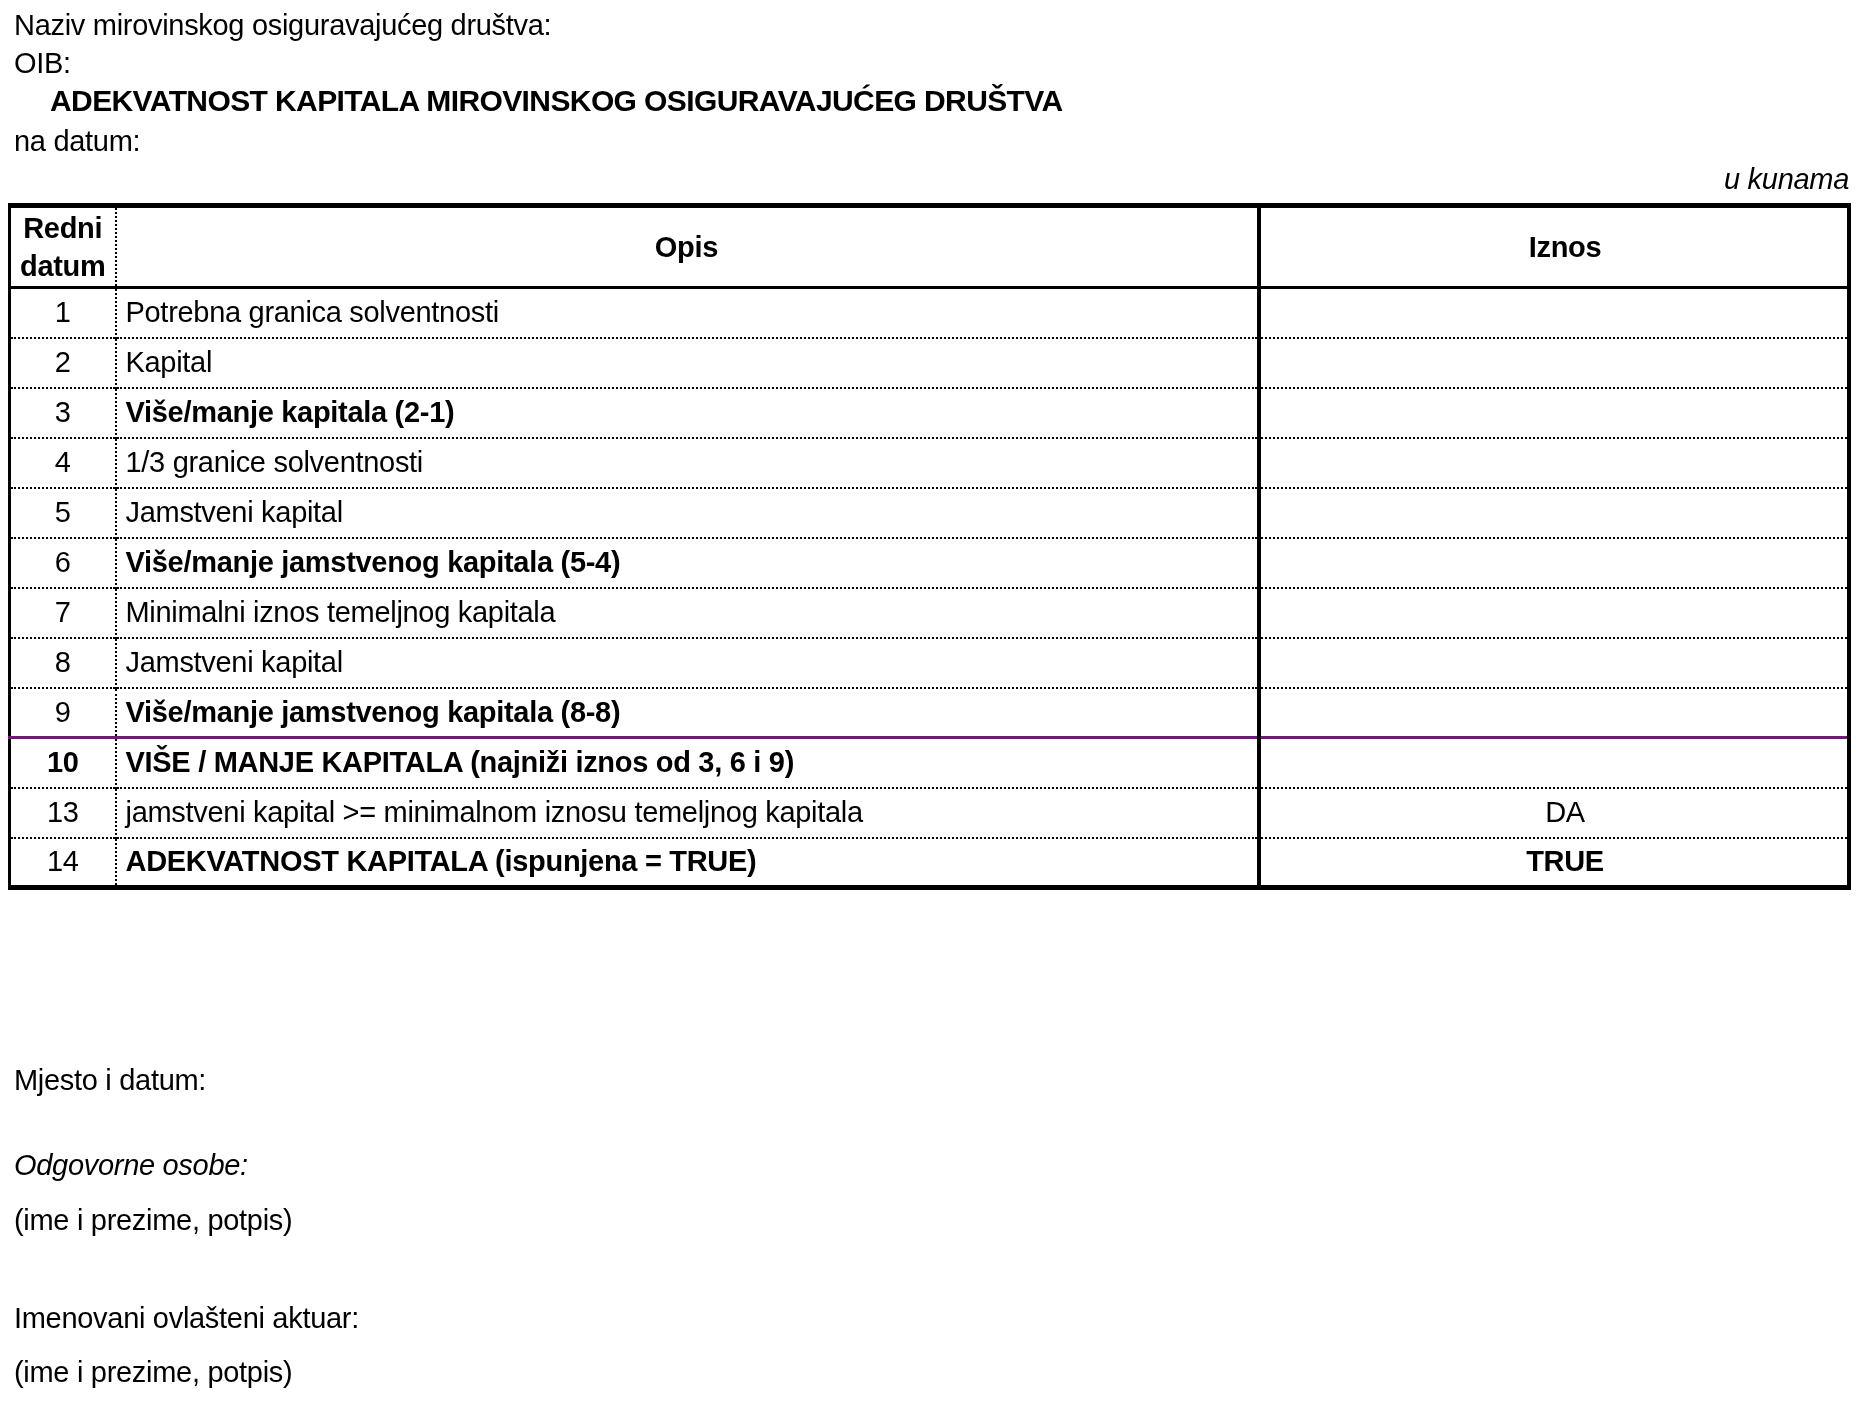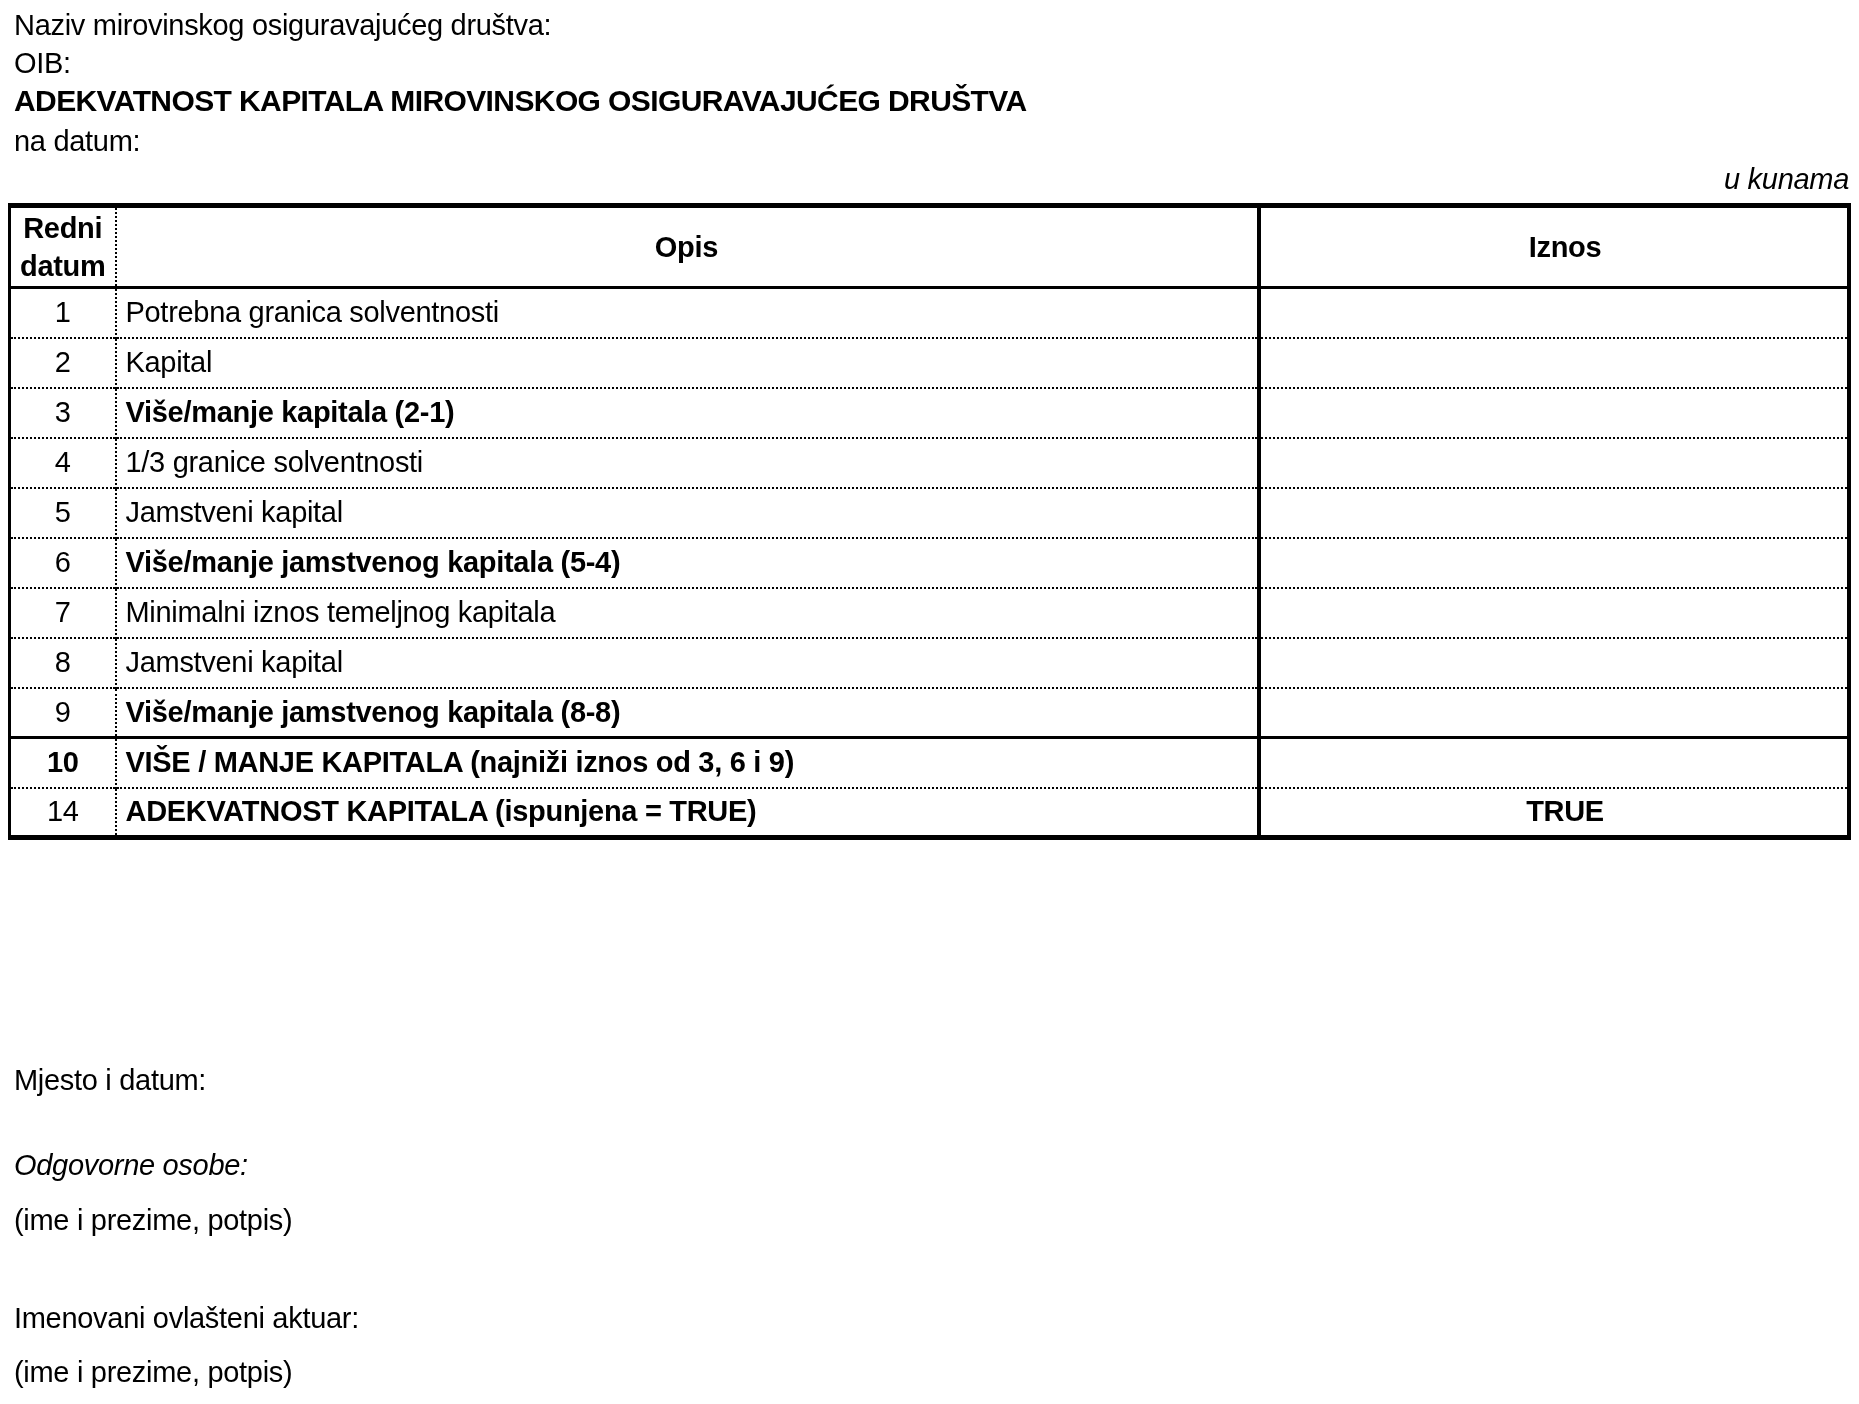--- a/index.html
+++ b/index.html
@@ -58,31 +58,31 @@
     border-bottom: 3px solid #000;
     text-align: center;
     line-height: 38px;
   }
   table.adequacy td { height: 50px; }
   .col-broj { text-align: center; border-right: 2px dotted #000; }
   .col-opis { text-align: left; padding-left: 9px; border-right: 4px solid #000; }
   .col-iznos { text-align: center; padding-left: 23px; }
   tbody tr td { border-top: 2px dotted #000; }
   tbody tr:first-child td { border-top: none; }
-  tbody tr.sep-top td { border-top: 3px solid #000000; }
+  tbody tr.sep-top td { border-top: 3px solid #701a75; }
   .bold { font-weight: bold; }
 </style>
 </head>
 <body>
 
 <div class="page">
 
   <div class="line" style="top: 8px;">Naziv mirovinskog osiguravajućeg društva:</div>
   <div class="line" style="top: 46px;">OIB:</div>
-  <div class="line title-line" style="top: 84px;">ADEKVATNOST KAPITALA MIROVINSKOG OSIGURAVAJUĆEG DRUŠTVA</div>
+  <div class="line title-line" style="top: 84px; margin-left: 36px;">ADEKVATNOST KAPITALA MIROVINSKOG OSIGURAVAJUĆEG DRUŠTVA</div>
   <div class="line" style="top: 124px;">na datum:</div>
 
   <div class="currency-note">u kunama</div>
 
   <table class="adequacy">
     <colgroup>
       <col style="width:106px">
       <col style="width:1143px">
       <col style="width:590px">
     </colgroup>
@@ -138,20 +138,25 @@
           <td class="col-broj">9</td>
           <td class="col-opis bold">Više/manje jamstvenog kapitala (8-8)</td>
           <td class="col-iznos bold"></td>
         </tr>
         <tr class="sep-top">
           <td class="col-broj bold">10</td>
           <td class="col-opis bold">VIŠE / MANJE KAPITALA (najniži iznos od 3, 6 i 9)</td>
           <td class="col-iznos bold"></td>
         </tr>
         <tr>
+          <td class="col-broj">13</td>
+          <td class="col-opis">jamstveni kapital &gt;= minimalnom iznosu temeljnog kapitala</td>
+          <td class="col-iznos">DA</td>
+        </tr>
+        <tr>
           <td class="col-broj">14</td>
           <td class="col-opis bold">ADEKVATNOST KAPITALA (ispunjena = TRUE)</td>
           <td class="col-iznos bold">TRUE</td>
         </tr>
       </tbody>
   </table>
 
   <div class="line" style="top: 1063px;">Mjesto i datum:</div>
   <div class="line" style="top: 1148px; font-style: italic;">Odgovorne osobe:</div>
   <div class="line" style="top: 1203px;">(ime i prezime, potpis)</div>

